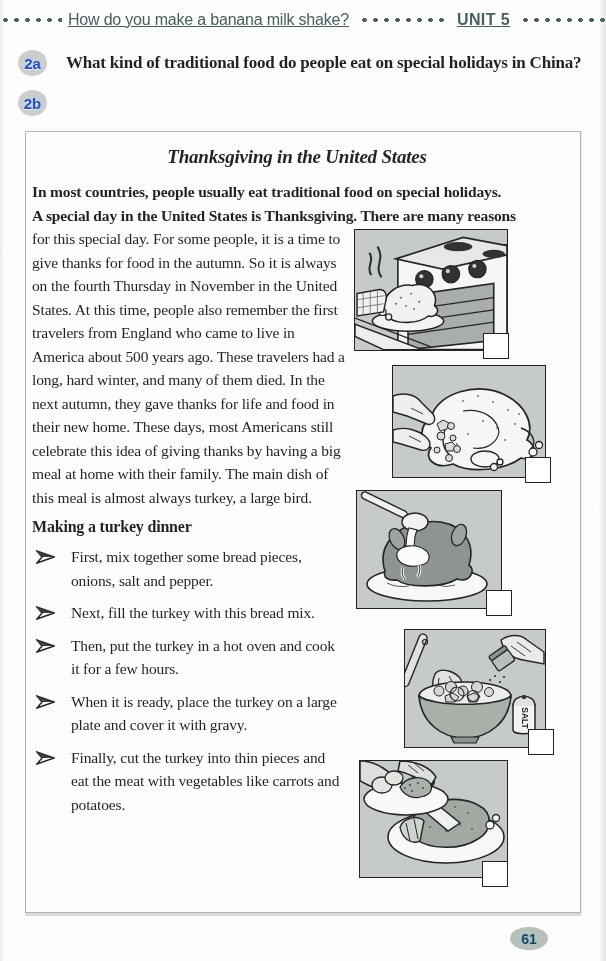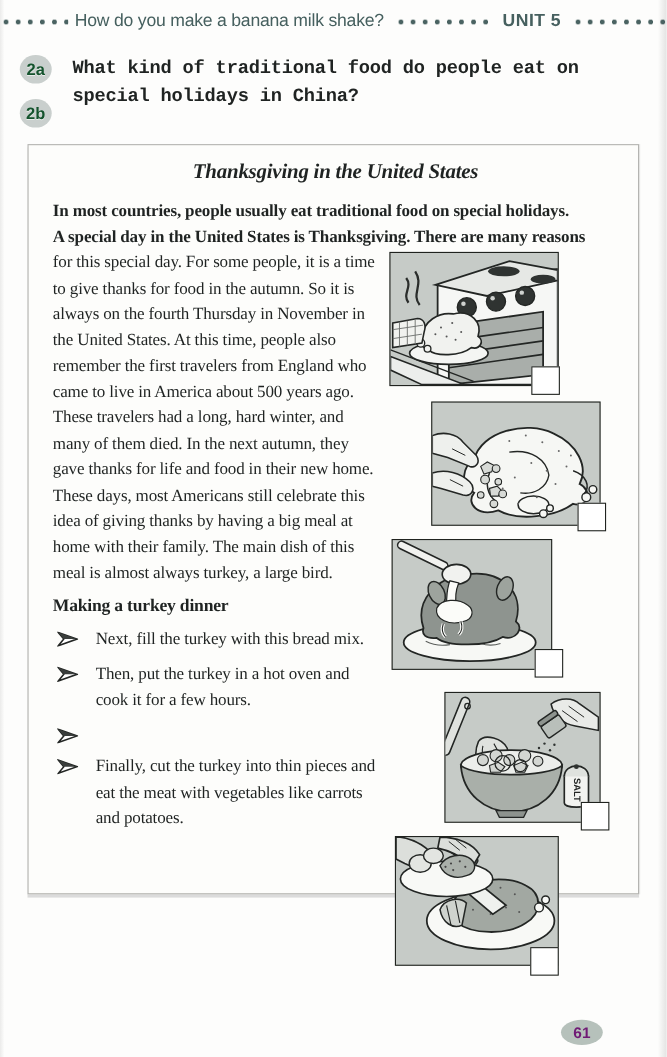--- a/index.html
+++ b/index.html
@@ -11,51 +11,51 @@
   }
   .page-edge-right{position:absolute;right:0;top:0;width:8px;height:100%;
     background:linear-gradient(to right,rgba(0,0,0,0),rgba(0,0,0,0.10));}
   .page-edge-left{position:absolute;left:0;top:0;width:4px;height:100%;
     background:linear-gradient(to left,rgba(0,0,0,0),rgba(0,0,0,0.07));}
 
   
   .header{
     position:absolute;top:8px;left:0;right:0;height:24px;
     display:flex;align-items:center;
-    font-family:"Liberation Sans", sans-serif;color:#46605f;
+    font-family:"Liberation Sans", sans-serif;color:#46605f;text-decoration:underline;
   }
   .dots{height:6px;flex:none;align-self:center;
     background-image:radial-gradient(circle,#4a6362 2.1px,rgba(0,0,0,0) 2.5px);
     background-size:11px 6px;background-repeat:repeat-x;background-position:left center;}
   .dots-left{width:62px;margin-right:6px;}
   .dots-mid{flex:1;margin:0 10px;}
   .dots-right{width:86px;margin-left:10px;}
   .lesson-title{font-size:16px;letter-spacing:-0.2px;white-space:nowrap;}
   .unit-label{font-weight:bold;font-size:16px;letter-spacing:0.4px;white-space:nowrap;}
 
   
   .task{position:absolute;left:18px;right:14px;display:flex;align-items:flex-start;}
   .task-2a{top:50px;}
   .task-2b{top:90px;}
   .badge{
     flex:none;width:29px;height:26px;border-radius:50%;
-    background:#c9cfcd;color:#14532d;
+    background:#c9cfcd;color:#1d4ed8;
     font-family:"Liberation Sans", sans-serif;font-weight:bold;font-size:15px;
     display:flex;align-items:center;justify-content:center;
     text-shadow:0 1px 0 rgba(255,255,255,0.6);
   }
-  .prompt{margin-left:19px;font-weight:bold;font-size:17px;line-height:26px;letter-spacing:-0.2px;font-family:Liberation Mono, monospace;}
+  .prompt{margin-left:19px;font-weight:bold;font-size:17px;line-height:26px;letter-spacing:-0.2px;}
 
   
   .article-box{
-    position:absolute;left:25px;top:131px;width:556px;height:682px;
+    position:absolute;left:25px;top:131px;width:556px;height:782px;
     box-sizing:border-box;background:#fdfdfb;
     border:1px solid #b4b4b1;
     box-shadow:0 3px 0 rgba(120,120,118,0.25), 1px 0 0 rgba(150,150,148,0.18);
-    padding:8px 18px 0 22px;
+    padding:8px 18px 0 6px;
   }
   .article-title{
     text-align:center;font-weight:bold;font-style:italic;
     font-size:19px;margin:6px 0 12px;letter-spacing:-0.2px;
   }
   .intro-line{font-size:15.5px;line-height:23.5px;letter-spacing:-0.15px;white-space:nowrap;font-weight:bold;}
   .body-text,.sub-intro{font-size:15.5px;line-height:23.5px;letter-spacing:-0.15px;margin:0;}
   .sub-heading{font-size:16px;font-weight:bold;margin:9px 0 1px;letter-spacing:-0.2px;}
 
   
@@ -88,21 +88,21 @@
     display:flex;align-items:flex-start;
     font-size:15.5px;line-height:23.5px;letter-spacing:-0.15px;
     margin:0 0 9px;padding-left:4px;
   }
   .step-marker{flex:none;width:19px;margin-top:5px;margin-right:16px;}
 
   
   .page-number{
     position:absolute;left:510px;top:927px;width:38px;height:23px;
     background:#b6c1bb;border-radius:50%;
-    color:#701a75;font-family:"Liberation Sans",sans-serif;font-weight:bold;font-size:14px;
+    color:#0c4a6e;font-family:"Liberation Sans",sans-serif;font-weight:bold;font-size:14px;
     display:flex;align-items:center;justify-content:center;
   }
 </style>
 </head>
 <body>
 
 <div class="page-edge-left"></div>
 <div class="page-edge-right"></div>
 
 <div class="header">
@@ -322,34 +322,42 @@
   <p class="body-text">for this special day. For some people, it is a time to give thanks for food in the autumn. So it is always on the fourth Thursday in November in the United States. At this time, people also remember the first travelers from England who came to live in America about 500 years ago. These travelers had a long, hard winter, and many of them died. In the next autumn, they gave thanks for life and food in their new home. These days, most Americans still celebrate this idea of giving thanks by having a big meal at home with their family. The main dish of this meal is almost always turkey, a large bird.</p>
 
   <div class="sub-heading">Making a turkey dinner</div>
 
   <ul class="steps">
     <li>
       <svg class="step-marker" width="19" height="14" viewBox="0 0 19 14">
         <polygon points="1,13 18,7 1,1 6,7" fill="#fff" stroke="#232624" stroke-width="1.4"></polygon>
         <polygon points="1,1 18,7 6,7" fill="#3a3e3c"></polygon>
       </svg>
+      <span>First, mix together some bread pieces, onions, salt and pepper.</span>
+    </li>
+    <li>
+      <svg class="step-marker" width="19" height="14" viewBox="0 0 19 14">
+        <polygon points="1,13 18,7 1,1 6,7" fill="#fff" stroke="#232624" stroke-width="1.4"></polygon>
+        <polygon points="1,1 18,7 6,7" fill="#3a3e3c"></polygon>
+      </svg>
       <span>Next, fill the turkey with this bread mix.</span>
     </li>
     <li>
       <svg class="step-marker" width="19" height="14" viewBox="0 0 19 14">
         <polygon points="1,13 18,7 1,1 6,7" fill="#fff" stroke="#232624" stroke-width="1.4"></polygon>
         <polygon points="1,1 18,7 6,7" fill="#3a3e3c"></polygon>
       </svg>
       <span>Then, put the turkey in a hot oven and cook it for a few hours.</span>
     </li>
     <li>
       <svg class="step-marker" width="19" height="14" viewBox="0 0 19 14">
         <polygon points="1,13 18,7 1,1 6,7" fill="#fff" stroke="#232624" stroke-width="1.4"></polygon>
         <polygon points="1,1 18,7 6,7" fill="#3a3e3c"></polygon>
       </svg>
+      <span>When it is ready, place the turkey on a large plate and cover it with gravy.</span>
     </li>
     <li>
       <svg class="step-marker" width="19" height="14" viewBox="0 0 19 14">
         <polygon points="1,13 18,7 1,1 6,7" fill="#fff" stroke="#232624" stroke-width="1.4"></polygon>
         <polygon points="1,1 18,7 6,7" fill="#3a3e3c"></polygon>
       </svg>
       <span>Finally, cut the turkey into thin pieces and eat the meat with vegetables like carrots and potatoes.</span>
     </li>
   </ul>
 </div>

